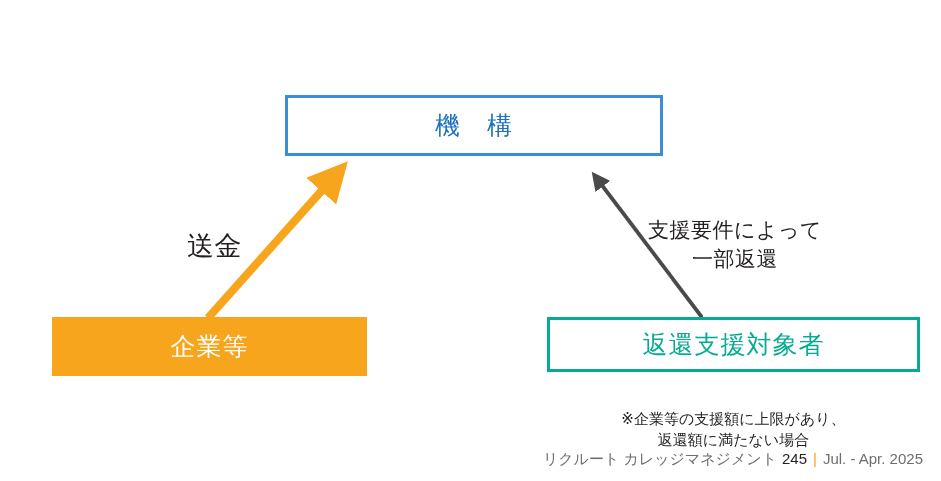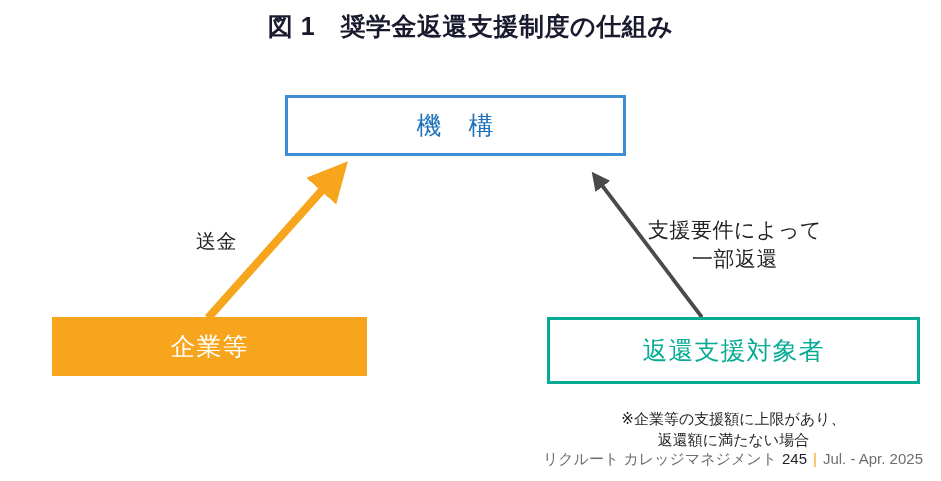--- a/index.html
+++ b/index.html
@@ -48,21 +48,21 @@
     position: absolute;
     box-sizing: border-box;
     display: flex;
     align-items: center;
     justify-content: center;
   }
 
   #box-agency {
     left: 285px;
     top: 95px;
-    width: 341px;
+    width: 378px;
     height: 61px;
     border: 3px solid #3d8dd4;
     background: #ffffff;
   }
   #box-agency .node-label {
     color: #2072bb;
     font-size: 25px;
     letter-spacing: 1px;
     white-space: pre;
   }
@@ -79,41 +79,41 @@
     color: #ffffff;
     font-size: 25px;
     letter-spacing: 1px;
     white-space: pre;
   }
 
   #box-recipient {
     left: 547px;
     top: 317px;
     width: 373px;
-    height: 67px;
+    height: 55px;
     border: 3px solid #07ab93;
     background: #ffffff;
   }
   #box-recipient .node-label {
     color: #07ab93;
     font-size: 25px;
     letter-spacing: 1px;
     white-space: pre;
   }
 
   
   .edge-label {
     position: absolute;
     color: #231f20;
     white-space: pre;
   }
   #label-remittance {
-    left: 196px;
+    left: 187px;
     top: 228px;
-    font-size: 20px;
+    font-size: 27px;
     letter-spacing: 0.5px;
   }
   #label-partial-repay {
     left: 648px;
     top: 215px;
     font-size: 21px;
     line-height: 29px;
     text-align: center;
     letter-spacing: 0.5px;
   }
@@ -153,21 +153,20 @@
     color: #f7a51c;
     margin: 0 6px 0 2px;
   }
   #colophon .issue-date { color: #6d6e71; }
 </style>
 </head>
 <body>
 
 <div id="figure-root">
 
-  <div id="figure-title">図 1　奨学金返還支援制度の仕組み</div>
 
   <svg id="arrow-layer" viewBox="0 0 941 481" width="941" height="481">
     <defs>
       <marker id="orange-head" markerWidth="5" markerHeight="5" refX="2.2" refY="2.5" orient="auto" markerUnits="strokeWidth">
         <path d="M0,0 L5,2.5 L0,5 z" fill="#f7a51c"></path>
       </marker>
       <marker id="gray-head" markerWidth="4.6" markerHeight="4.6" refX="2" refY="2.3" orient="auto" markerUnits="strokeWidth">
         <path d="M0,0 L4.6,2.3 L0,4.6 z" fill="#4a4a4a"></path>
       </marker>
     </defs>

